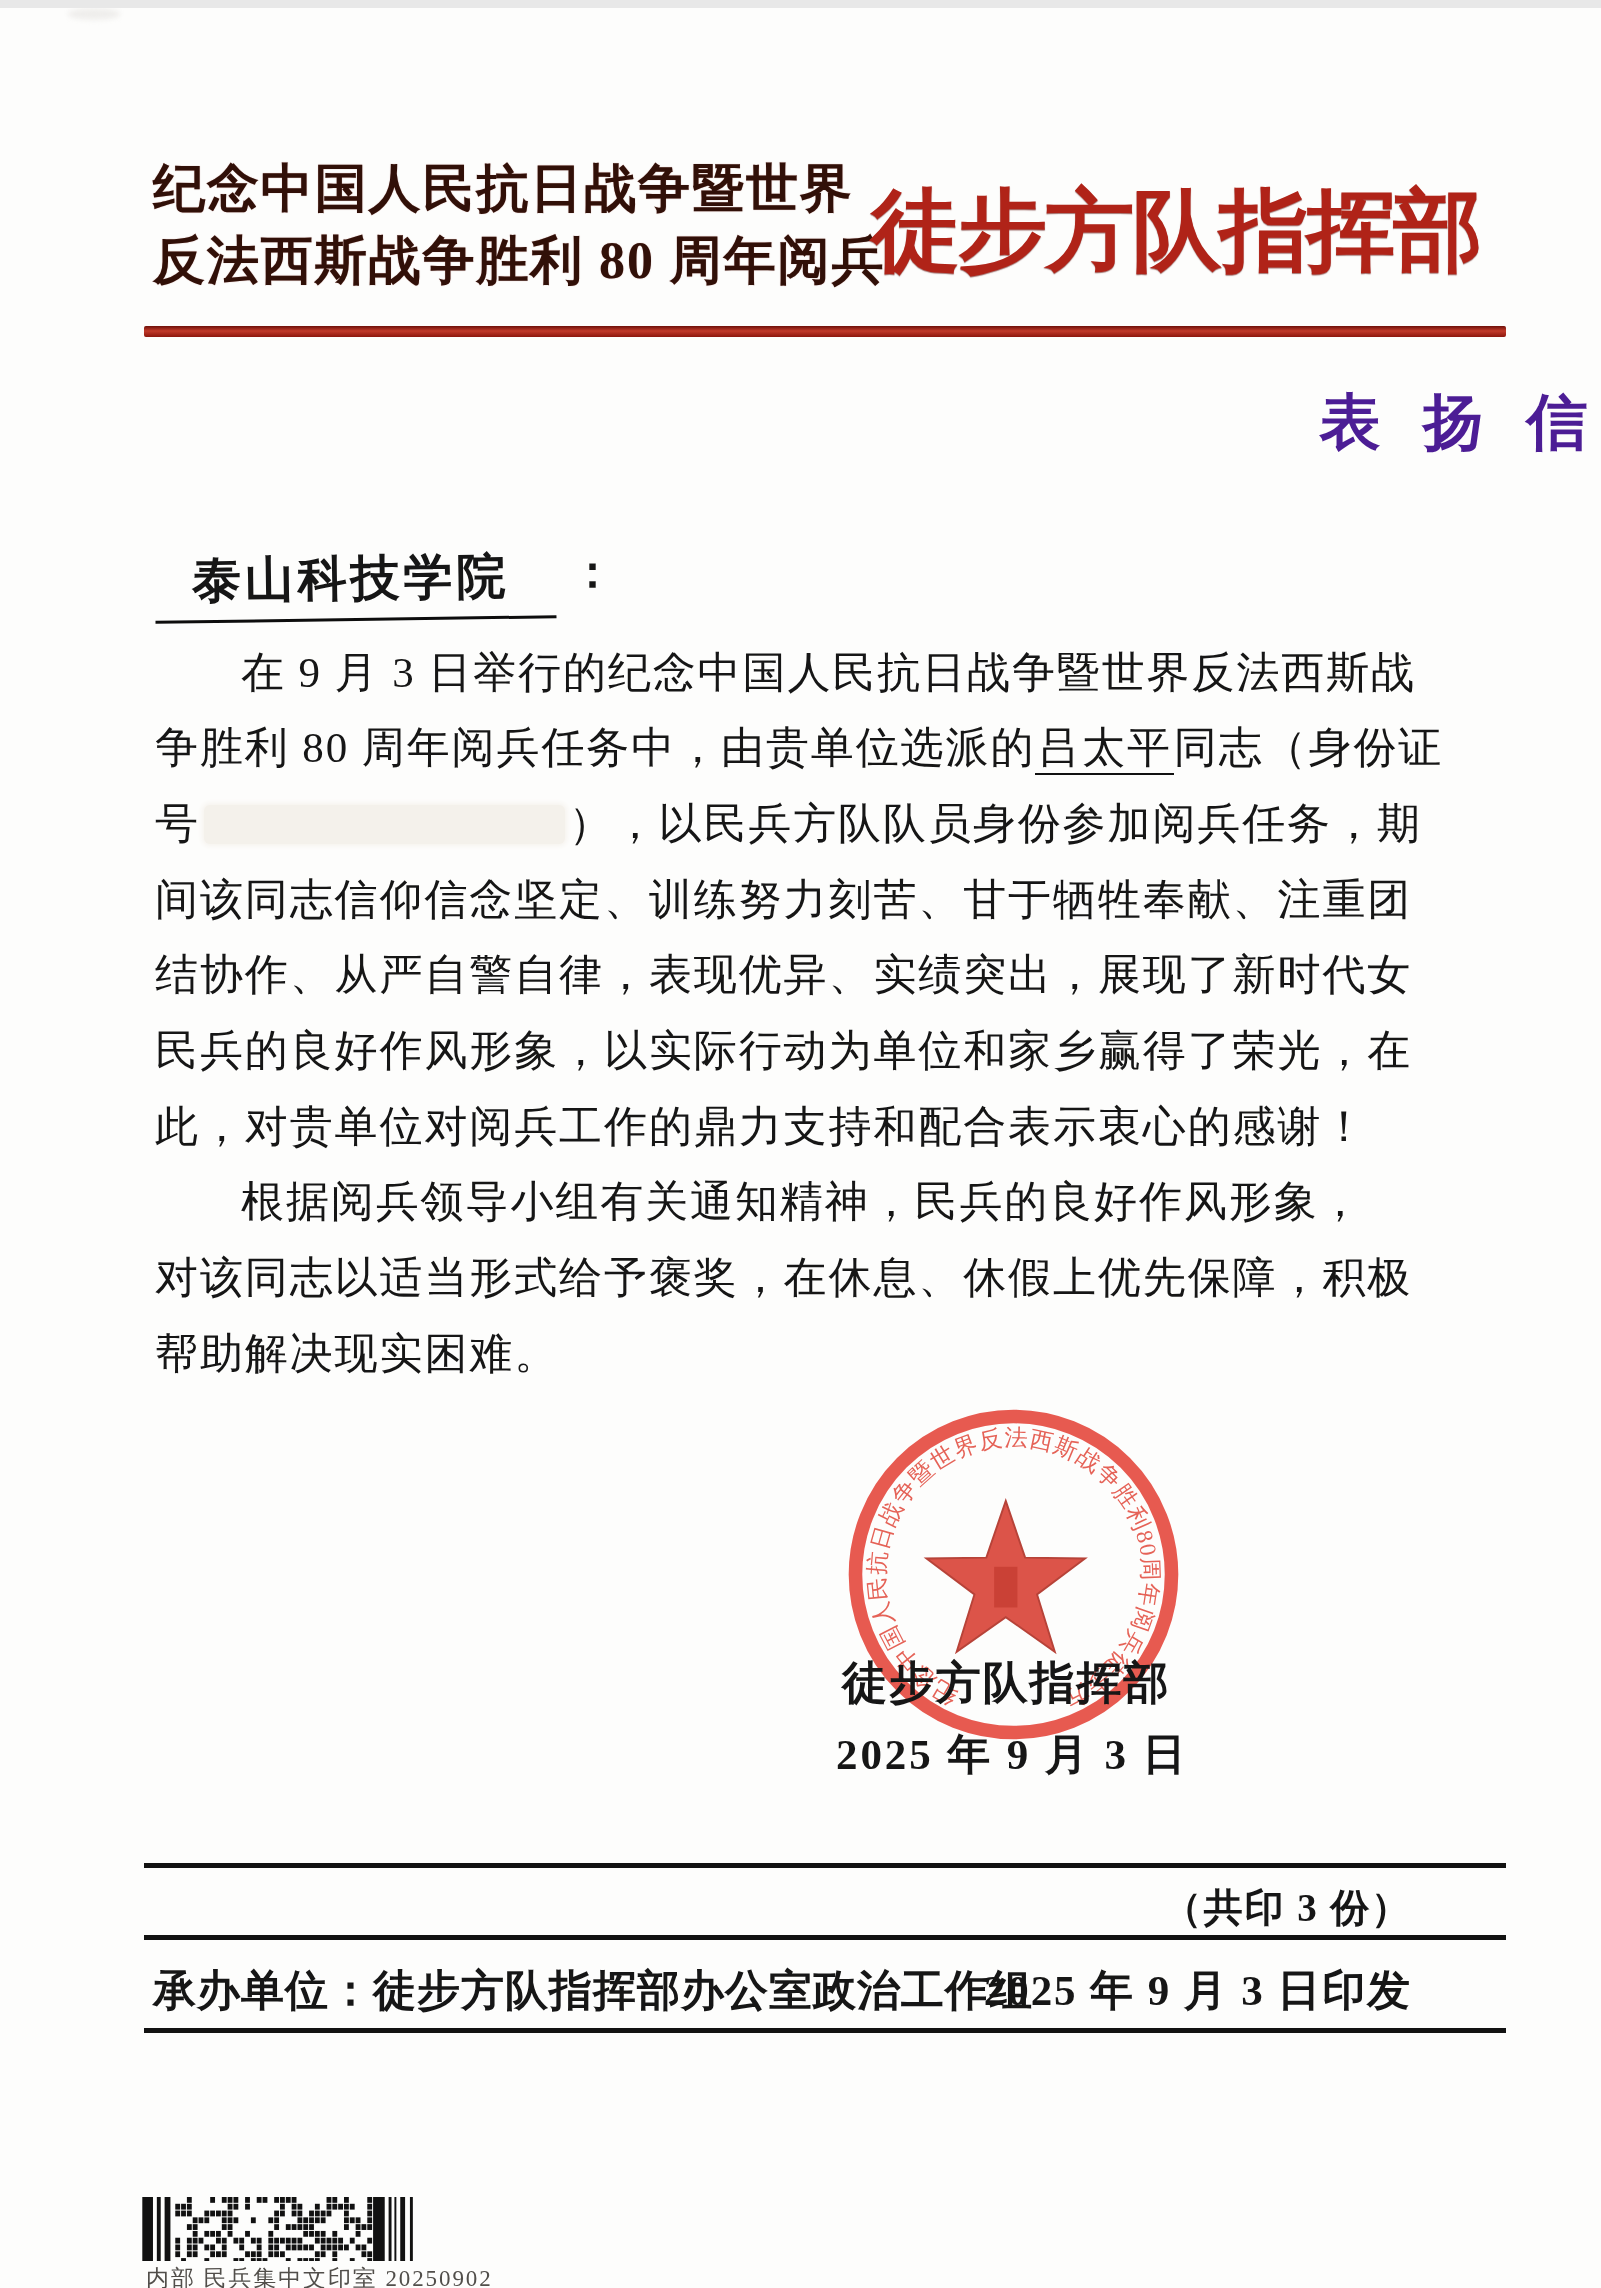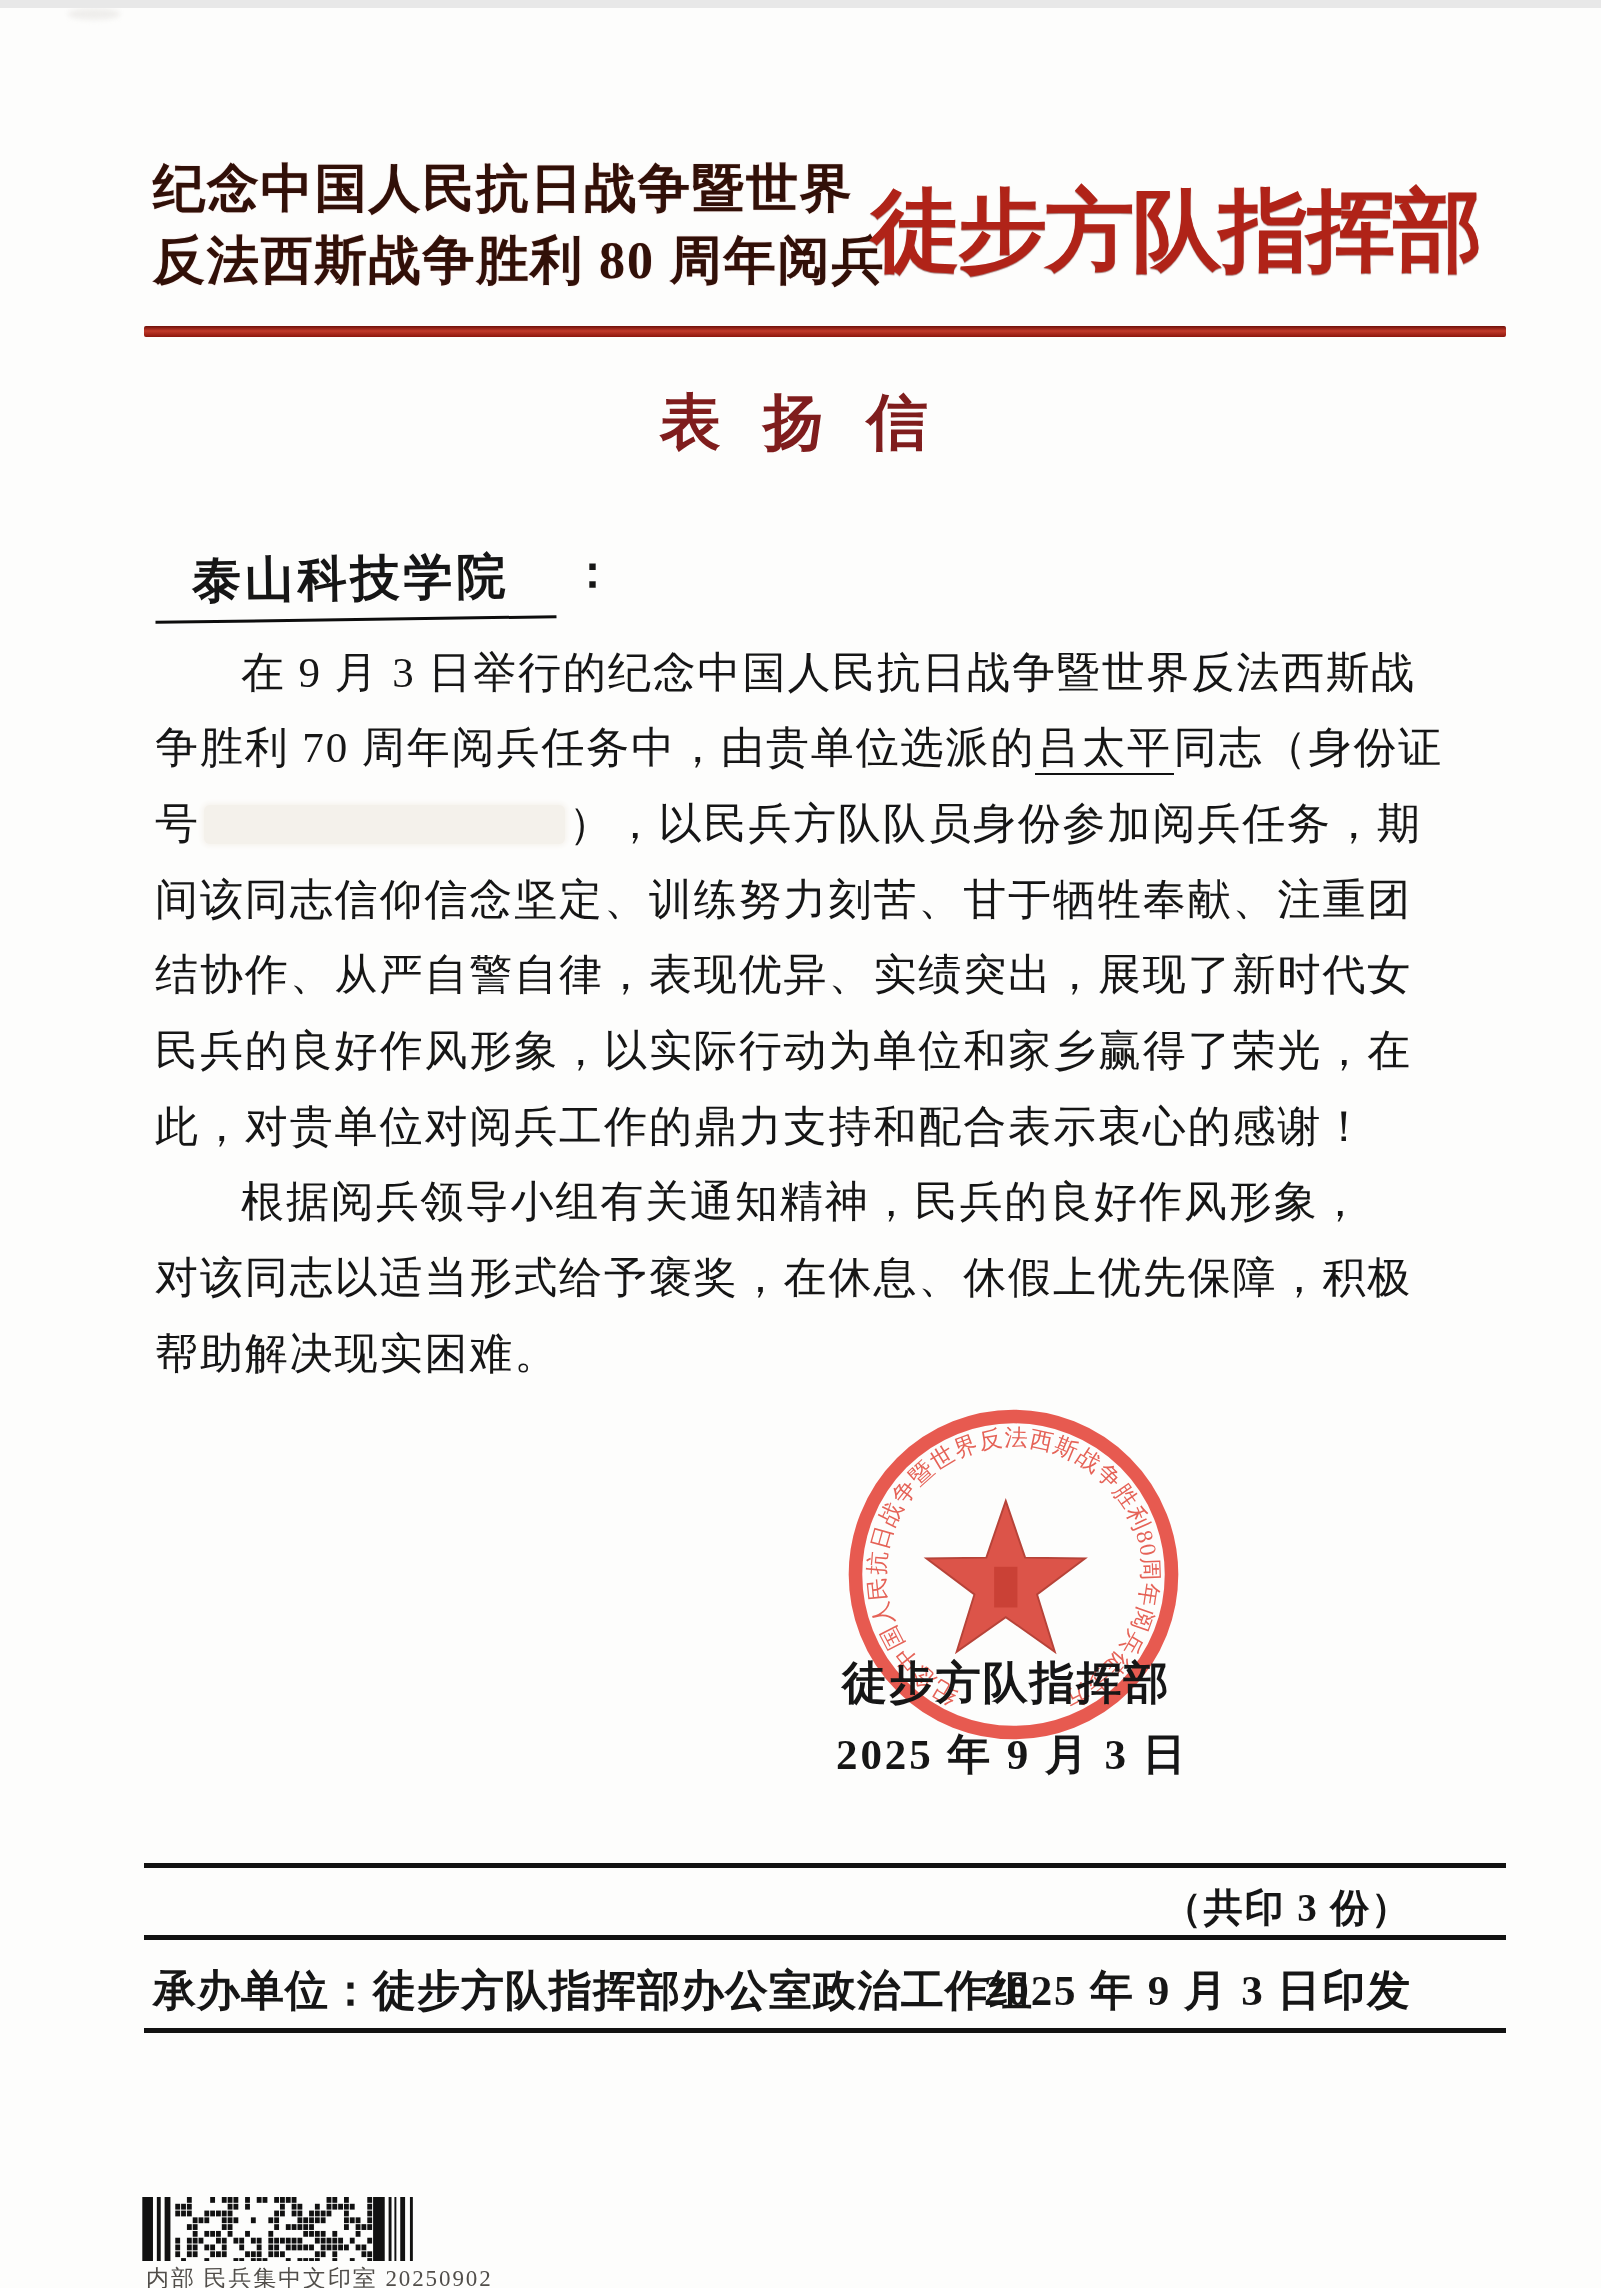--- a/index.html
+++ b/index.html
@@ -37,22 +37,22 @@
   }
   .redrule{
     position:absolute;left:144px;top:318px;
     width:1362px;height:10.7px;
     background:linear-gradient(#6e1009,#c23a2a 45%,#8c160d);
     border-radius:1.9px;
   }
   
   .title{
     position:absolute;left:0;top:374px;width:1601px;
-    text-align:center;
-    font-size:61px;font-weight:800;color:#7f1d1d;
+    text-align:right;
+    font-size:61px;font-weight:800;color:#4c1d95;
     letter-spacing:13.6px;white-space:nowrap;
   }
   
   .salute{position:absolute;left:155px;top:534px;white-space:nowrap;}
   .salute .name{
     display:inline-block;
     min-width:291px;
     padding:0 47px 5.8px 37px;
     border-bottom:3.9px solid #0d0d0d;
     font-size:49px;font-weight:600;
@@ -129,21 +129,21 @@
   <div class="hunit">徒步方队指挥部</div>
   <div class="redrule"></div>
 
   <div class="title">表 扬 信</div>
 
   <div class="salute">
     <span class="name">泰山科技学院</span><span class="colon">：</span>
   </div>
 
   <div class="bl indent" style="top:636px">在 9 月 3 日举行的纪念中国人民抗日战争暨世界反法西斯战</div>
-  <div class="bl" style="top:711px"><span>争胜利 70 周年阅兵任务中，由贵单位选派的</span><span class="uname">吕太平</span><span>同志（身份证</span></div>
+  <div class="bl" style="top:711px"><span>争胜利 80 周年阅兵任务中，由贵单位选派的</span><span class="uname">吕太平</span><span>同志（身份证</span></div>
   <div class="bl" style="top:787px"><span>号</span><span class="redact"></span><span>），以民兵方队队员身份参加阅兵任务，期</span></div>
   <div class="bl" style="top:863px">间该同志信仰信念坚定、训练努力刻苦、甘于牺牲奉献、注重团</div>
   <div class="bl" style="top:938px">结协作、从严自警自律，表现优异、实绩突出，展现了新时代女</div>
   <div class="bl" style="top:1014px">民兵的良好作风形象，以实际行动为单位和家乡赢得了荣光，在</div>
   <div class="bl" style="top:1090px">此，对贵单位对阅兵工作的鼎力支持和配合表示衷心的感谢！</div>
   <div class="bl indent" style="top:1165px">根据阅兵领导小组有关通知精神，民兵的良好作风形象，</div>
   <div class="bl" style="top:1241px">对该同志以适当形式给予褒奖，在休息、休假上优先保障，积极</div>
   <div class="bl" style="top:1317px">帮助解决现实困难。</div>
 
   <svg class="seal" viewBox="0 0 360 360">

